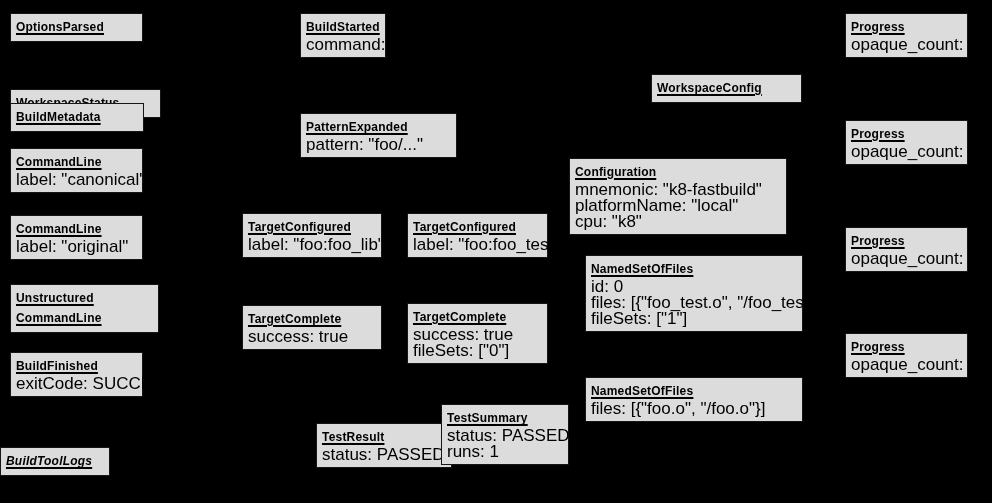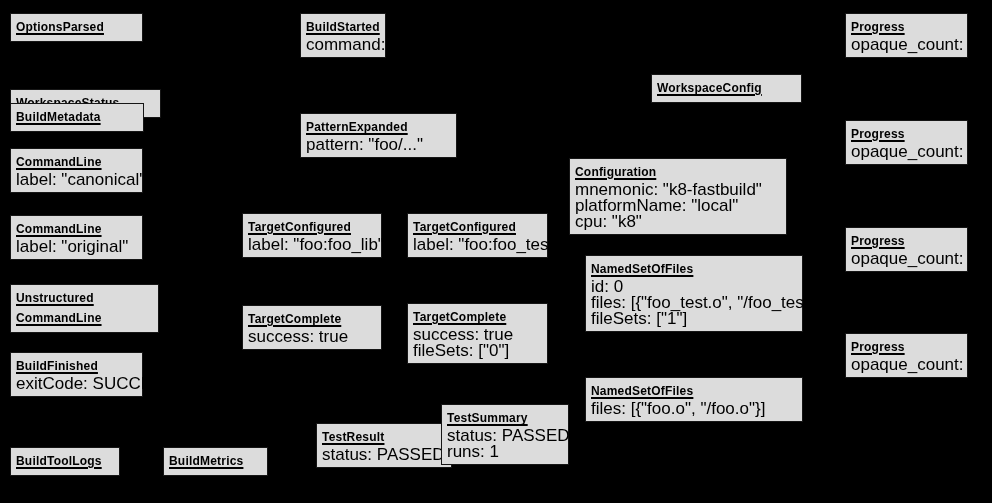--- a/index.html
+++ b/index.html
@@ -65,27 +65,24 @@
 
   <div class="node" style="left:10px; top:284px; width:149px;">
     <div class="node-title wrap">Unstructured CommandLine</div>
   </div>
 
   <div class="node" style="left:10px; top:352px; width:133px;">
     <div class="node-title">BuildFinished</div>
     <div class="node-line">exitCode: SUCCESS</div>
   </div>
 
-  <div class="node" style="left:10px; top:447px; width:110px;">
+  <div class="node" style="left:0; top:447px; width:110px;font-style:italic;">
     <div class="node-title">BuildToolLogs</div>
   </div>
 
-  <div class="node" style="left:163px; top:447px; width:105px;">
-    <div class="node-title">BuildMetrics</div>
-  </div>
 
   <div class="node" style="left:300px; top:13px; width:86px;">
     <div class="node-title">BuildStarted</div>
     <div class="node-line">command: test</div>
   </div>
 
   <div class="node" style="left:300px; top:113px; width:157px;">
     <div class="node-title">PatternExpanded</div>
     <div class="node-line">pattern: "foo/..."</div>
   </div>

